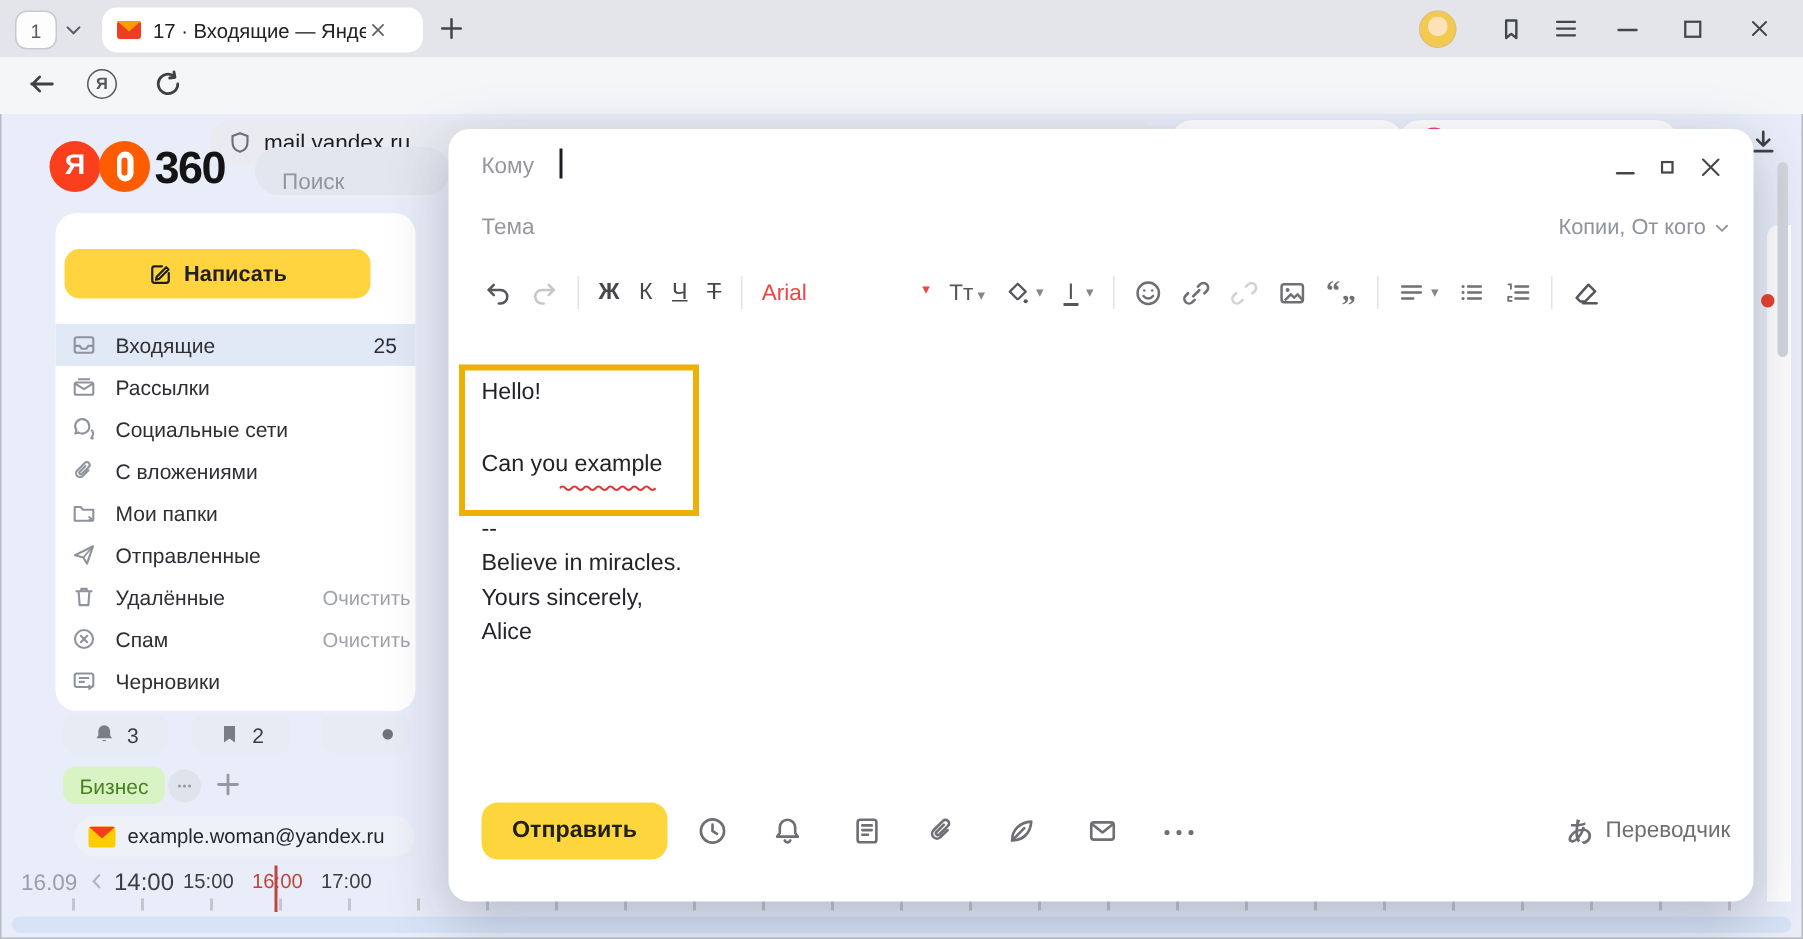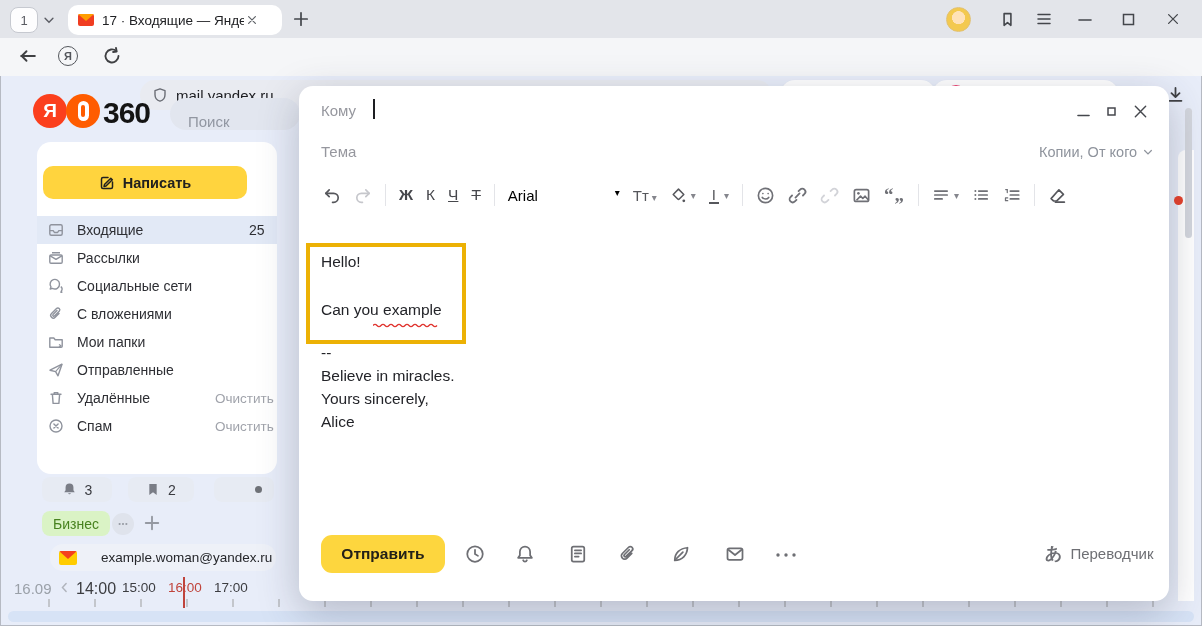--- a/index.html
+++ b/index.html
@@ -264,20 +264,30 @@
     <div class="frow" style="top:270px">
       <span class="fico">
           <svg width="16" height="16" viewBox="0 0 16 16" fill="none" stroke="currentColor" stroke-width="1.4" stroke-linecap="round">
             <circle cx="8" cy="8" r="6"></circle>
             <path d="M5.9 5.9l4.2 4.2M10.1 5.9l-4.2 4.2"></path>
           </svg>
         </span>
       <span class="flab">Спам</span>
       <span class="fact">Очистить</span>
     </div>
+    <div class="frow" style="top:298px">
+      <span class="fico">
+          <svg width="16" height="16" viewBox="0 0 16 16" fill="none" stroke="currentColor" stroke-width="1.4" stroke-linejoin="round">
+            <rect x="1.8" y="3" width="12.4" height="9" rx="1.5"></rect>
+            <path d="M11 13.6l2-1.4-2-1.4" stroke-width="1.2"></path>
+            <path d="M4.5 6h7M4.5 8.6h4"></path>
+          </svg>
+        </span>
+      <span class="flab">Черновики</span>
+    </div>
   </div>
 
   <div class="pill" style="left:42px;top:477px;width:70px">
     <span>
         <svg width="15" height="15" viewBox="0 0 16 16" fill="#7a7d86">
           <path d="M8 1.6a4.2 4.2 0 0 0-4.2 4.2v3.1L2.4 10.8h11.2L12.2 8.9V5.8A4.2 4.2 0 0 0 8 1.6zM6.5 12a1.6 1.6 0 0 0 3 0z"></path>
         </svg>
       </span>
     <span>3</span>
   </div>
@@ -309,21 +319,21 @@
     <svg width="20" height="20" viewBox="0 0 16 16" fill="none" stroke="#9599a2" stroke-width="1.5" stroke-linecap="round">
         <path d="M8 3v10M3 8h10"></path>
       </svg>
   </span>
 
   <div class="abs" style="left:50px;top:544px;width:226px;height:27px;border-radius:13px;background:#eef1f8;
        display:flex;align-items:center;padding-left:9px;box-sizing:border-box">
     <span style="width:18px;height:14px;position:relative;background:#ffcc00;border-radius:2px;flex:none;overflow:hidden">
       <span style="position:absolute;left:0;top:0;border-left:9px solid transparent;border-right:9px solid transparent;border-top:8px solid #f43f1e"></span>
     </span>
-    <span style="margin-left:24px;font-size:13.5px;color:#26272b;white-space:nowrap">example.woman@yandex.ru</span>
+    <span style="margin-left:8px;font-size:13.5px;color:#26272b;white-space:nowrap">example.woman@yandex.ru</span>
   </div>
 
   <div class="abs" style="left:14px;top:580px;font-size:15px;color:#9aa0a8">16.09</div>
   <span class="abs" style="left:58px;top:581px">
     <svg width="13" height="13" viewBox="0 0 16 16" fill="none" stroke="#b0b4bc" stroke-width="1.8" stroke-linecap="round">
         <path d="M10 3L5.5 8 10 13"></path>
       </svg>
   </span>
   <div class="abs" style="left:76px;top:580px;font-size:16px;color:#3c3d41">14:00</div>
   <div class="abs" style="left:122px;top:580px;font-size:13.5px;color:#3c3d41">15:00</div>
@@ -404,21 +414,21 @@
             <path d="M10.5 3.5l3 3-3 3"></path>
             <path d="M13.5 6.5h-7a4 4 0 0 0 0 8h1"></path>
           </svg>
         </span>
       <span class="sep"></span>
       <span class="ltr" style="font-weight:700">Ж</span>
       <span class="ltr">К</span>
       <span class="ltr" style="text-decoration:underline">Ч</span>
       <span class="ltr" style="text-decoration:line-through">Т</span>
       <span class="sep"></span>
-      <span style="width:112px;display:flex;justify-content:space-between;align-items:flex-start;font-size:15px;color:#000000">
+      <span style="width:112px;display:flex;justify-content:space-between;align-items:flex-start;font-size:15px;color:#ef4444">
         <span>Arial</span>
         <span style="font-size:10px">▾</span>
       </span>
       <span style="font-size:15px;color:#56575c"><span>Tт</span><span style="font-size:10px;color:#85868d"> ▾</span></span>
       <span style="display:flex;align-items:center">
         <svg width="17" height="17" viewBox="0 0 16 16" fill="none" stroke="#56575c" stroke-width="1.4" stroke-linejoin="round">
             <path d="M8 2l5 5-4.3 4.3a1 1 0 0 1-1.4 0L3 7z"></path>
             <circle cx="13" cy="13" r="1.3" fill="#56575c" stroke="none"></circle>
           </svg>
         <span style="font-size:10px;color:#85868d;margin-left:4px">▾</span>

